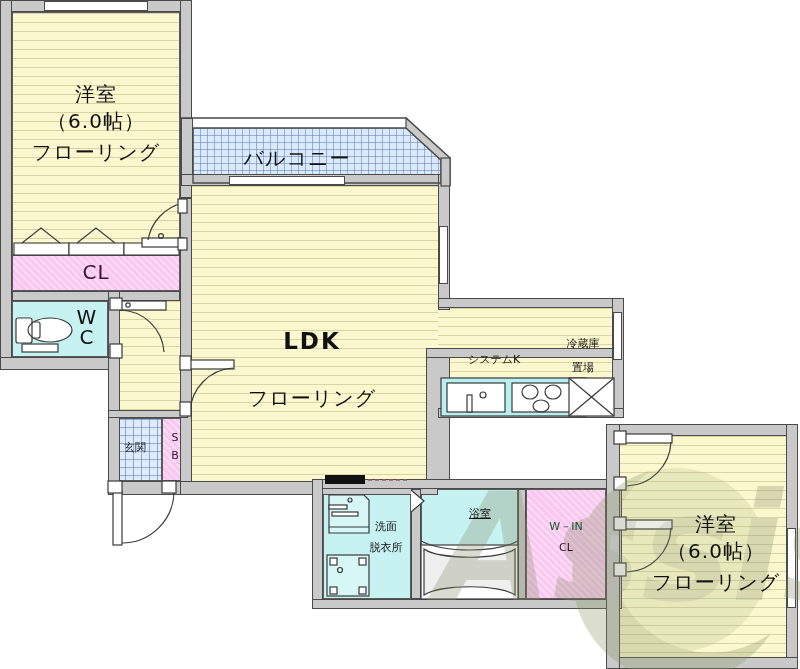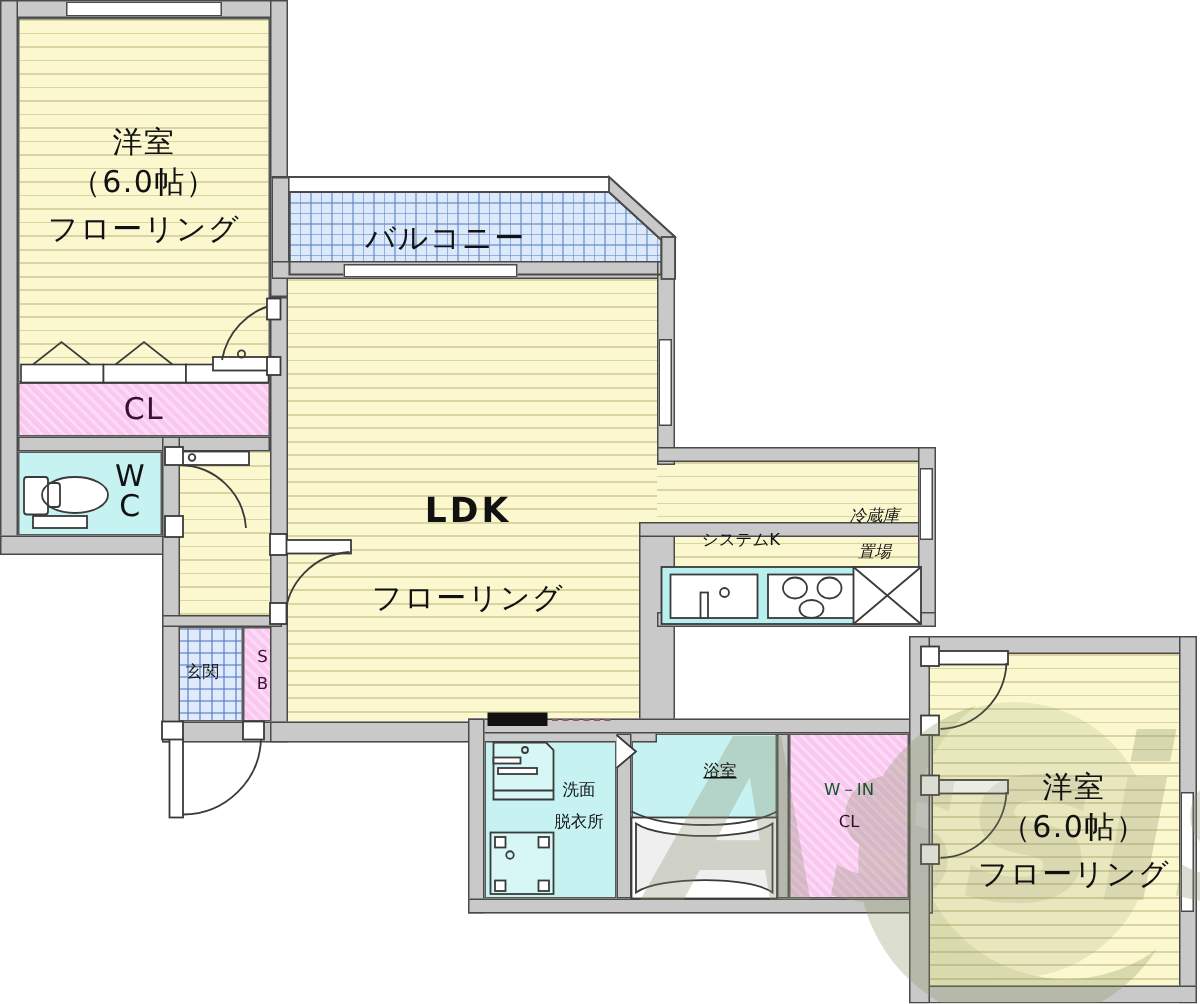--- a/index.html
+++ b/index.html
@@ -22,21 +22,21 @@
      background-image:
         repeating-linear-gradient(to right, rgba(80,120,190,.55) 0 1px, rgba(0,0,0,0) 1px 8px),
         repeating-linear-gradient(to bottom, rgba(80,120,190,.55) 0 1px, rgba(0,0,0,0) 1px 8px);
   }
   .lbl{position:absolute;color:#111;text-align:center;white-space:nowrap;line-height:1.18;
        font-family:"DejaVu Sans","Liberation Sans",sans-serif;}
   .lbl-big{font-size:23px;letter-spacing:2px;}
   .lbl-mid{font-size:20px;letter-spacing:1px;}
   .lbl-sm{font-size:20px;letter-spacing:1px;}
   .lbl-xs{font-size:11px;letter-spacing:0px;}
-  .lbl-xxs{font-size:11px;letter-spacing:0px;font-style:italic;}
+  .lbl-xxs{font-size:11px;letter-spacing:0px;}
   .svgfull{position:absolute;left:0;top:0;width:800px;height:669px;pointer-events:none;}
   .wm{position:absolute;pointer-events:none;}
   .win{position:absolute;background:#ffffff;border:1px solid #4a4a4a;box-sizing:border-box;}
 </style>
 </head>
 <body>
 
 <div id="plan">
 
   <div class="room floor-wood" style="left:12px;top:12px;width:168px;height:243px;"></div>

